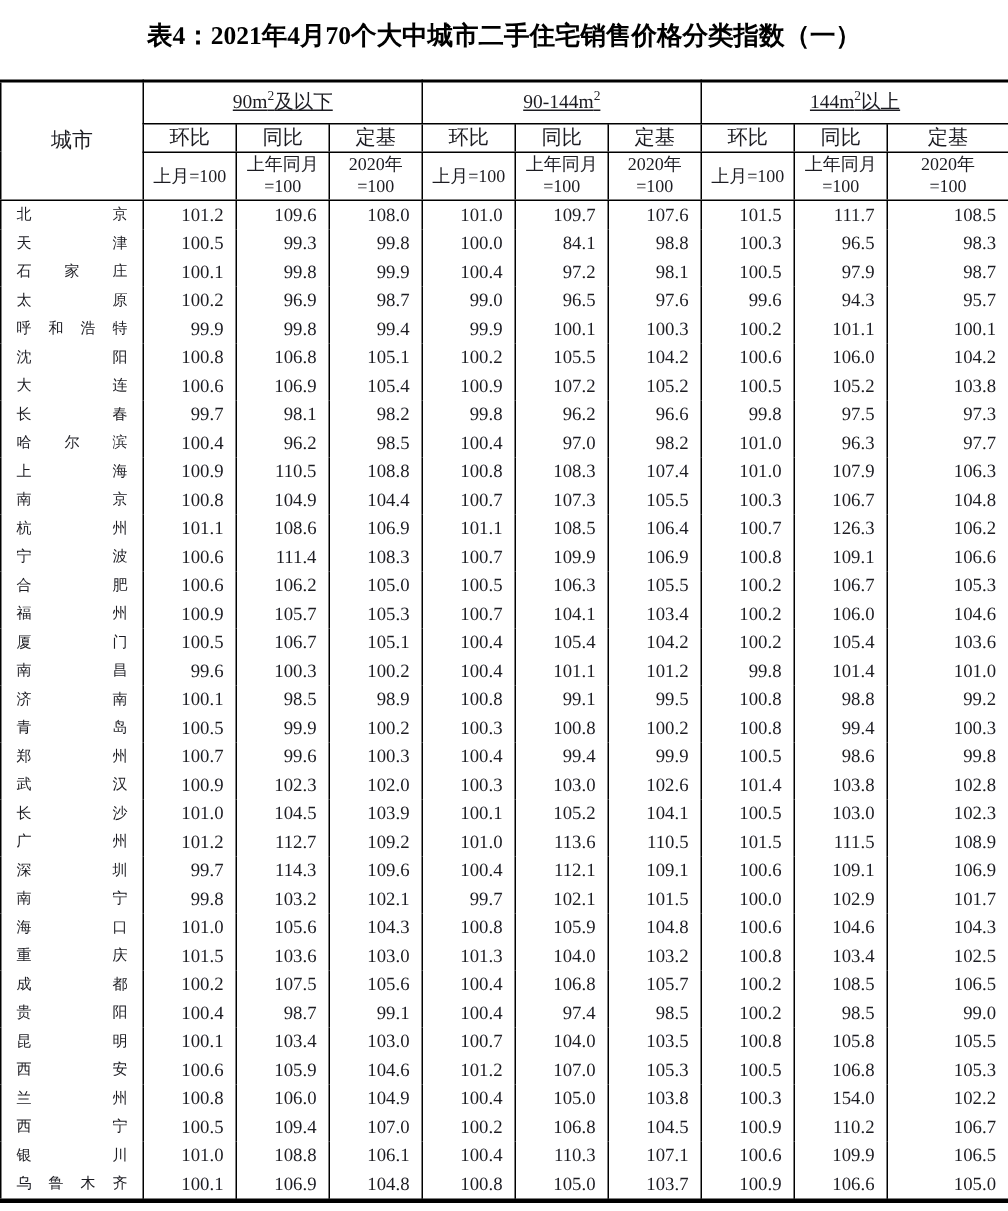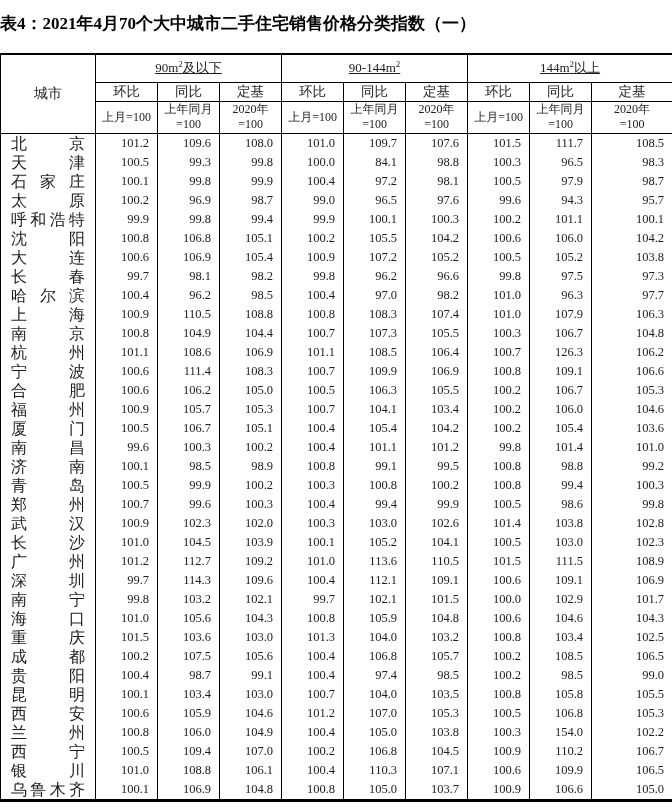--- a/index.html
+++ b/index.html
@@ -11,21 +11,21 @@
     position: relative;
     width: 672px;
     height: 807px;
     background: #ffffff;
     overflow: hidden;
     font-family: "Liberation Serif", "DejaVu Serif", serif;
     color: #1c1c22;
   }
   .title {
     margin: 11px 0 0 0;
-    text-align: left;
+    text-align: center;
     font-size: 17px;
     font-weight: bold;
     color: #000000;
     line-height: 1.5;
     font-family: "Liberation Serif", "DejaVu Serif", serif;
   }
   table.idx {
     width: 672px;
     margin-top: 16px;
     border-collapse: collapse;
@@ -74,21 +74,21 @@
   tr.base-row th {
     height: 31px;
     font-size: 12px;
     line-height: 1.25;
     white-space: pre-line;
   }
   
   tbody tr { height: 19px; }
   tbody th.city {
     border-left: none;
-    font-size: 16px;
+    font-size: 10px;
     text-align: justify;
     text-align-last: justify;
     padding: 0 10px;
     vertical-align: middle;
     line-height: 19px;
   }
   tbody td {
     border-left: 1px solid #000;
     text-align: right;
     padding-right: 8px;

